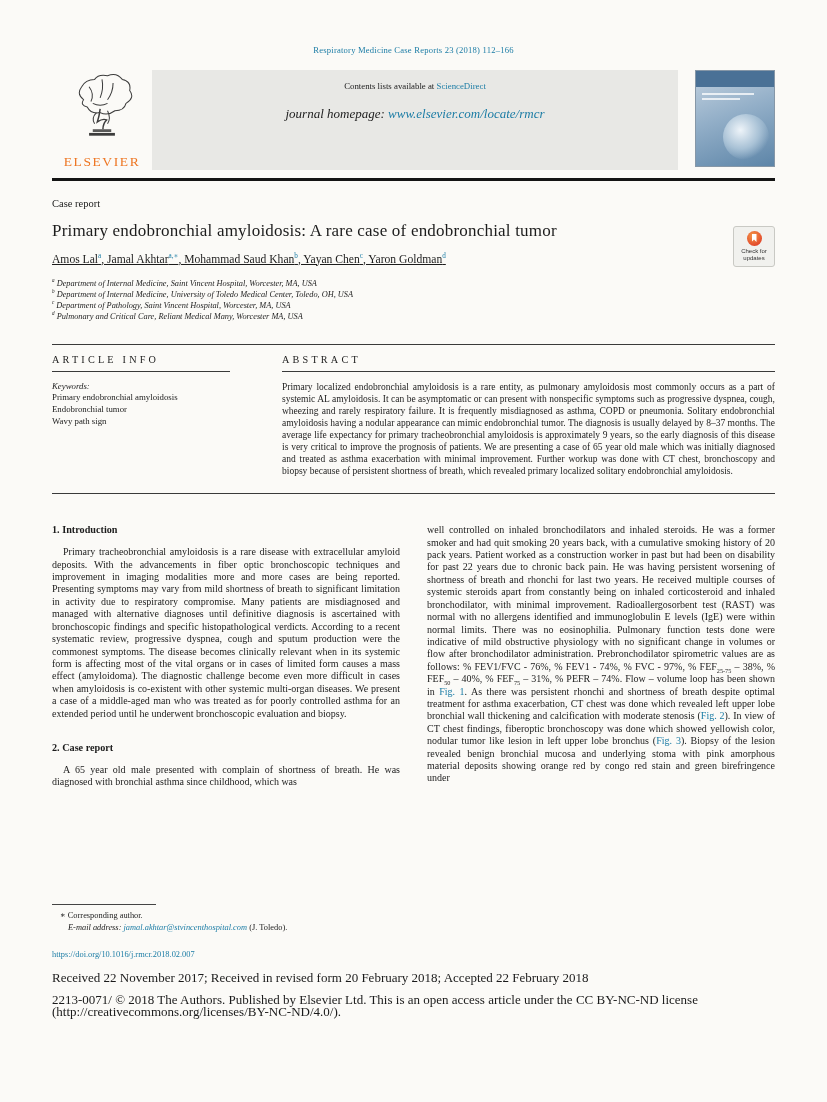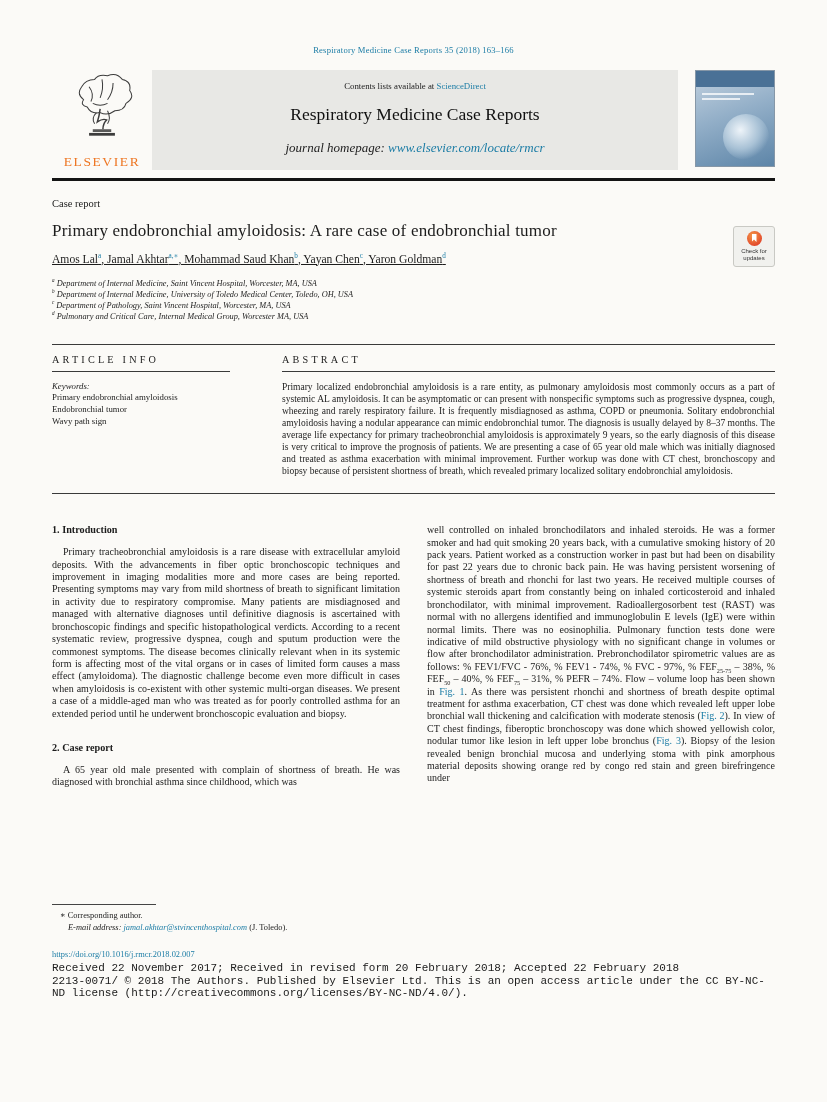--- a/index.html
+++ b/index.html
@@ -65,28 +65,28 @@
   .case-h{margin-top:22px;}
 
   .footnote{margin-top:30px;}
   .fn-rule{width:104px;height:1px;background:#444;margin-bottom:5px;}
   .fn-line1{font-size:8.4px;line-height:11.5px;padding-left:8px;}
   .fn-line2{font-size:8.4px;line-height:11.5px;padding-left:16px;font-style:italic;}
   .fn-line2 .roman{font-style:normal;}
 
   .footer{margin-top:16px;}
   .doi-line{font-size:8.4px;color:var(--link-teal);line-height:11.5px;}
-  .meta-line{font-size:11px;line-height:11.5px;color:#1a1a1a;margin-top:2px;font-family:Liberation Mono, monospace;}
+  .meta-line{font-size:13px;line-height:11.5px;color:#1a1a1a;margin-top:11px;}
 </style>
 </head>
 <body>
 
 <div class="page">
 
-  <div class="citation">Respiratory Medicine Case Reports 35 (2018) 163–166</div>
+  <div class="citation">Respiratory Medicine Case Reports 23 (2018) 112–166</div>
 
   <div class="header-row">
     <div class="logo-block">
       <svg width="76" height="72" viewBox="0 0 80 78">
         <g fill="none" stroke="#3c3c3c" stroke-width="1.1">
           <path d="M20 30 q-8 -6 -2 -14 q4 -8 14 -8 q4 -6 14 -4 q10 -4 16 4 q10 2 8 12 q6 8 -4 14 q-2 8 -12 8 q-8 6 -16 2 q-10 2 -14 -6 q-8 -2 -4 -8 z"></path>
           <path d="M26 16 q6 8 2 16 M40 8 q2 10 -2 20 M52 12 q0 10 -6 18 M30 34 q8 4 16 0"></path>
           <path d="M38 40 q-1 8 -3 14 q6 -4 10 -2 q-4 4 -4 10" stroke-width="1.6"></path>
           <path d="M34 44 q-6 6 -2 12 M46 42 q4 8 0 14"></path>
         </g>
@@ -95,21 +95,20 @@
           <rect x="26" y="66" width="28" height="3"></rect>
         </g>
       </svg>
       <div class="elsevier-word">ELSEVIER</div>
     </div>
 
     <div class="header-center">
       <div class="contents-line">
         <span>Contents lists available at </span><span class="tlink">ScienceDirect</span>
       </div>
-      <div class="journal-title">Respiratory Medicine Case Reports</div>
       <div class="homepage-line">
         <span>journal homepage: </span><span class="tlink">www.elsevier.com/locate/rmcr</span>
       </div>
     </div>
 
     <div class="cover">
       <div class="cover-band"></div>
       <div class="cover-line" style="top:22px;"></div>
       <div class="cover-line" style="top:27px;width:38px;"></div>
       <div class="cover-swirl"></div>
@@ -127,21 +126,21 @@
     <div class="check-text">Check for</div>
     <div class="check-text">updates</div>
   </div>
 
   <div class="authors"><span>Amos Lal</span><sup>a</sup><span>, Jamal Akhtar</span><sup>a,∗</sup><span>, Mohammad Saud Khan</span><sup>b</sup><span>, Yayan Chen</span><sup>c</sup><span>, Yaron Goldman</span><sup>d</sup></div>
 
   <div class="affils">
     <div class="affil"><sup>a</sup><span> Department of Internal Medicine, Saint Vincent Hospital, Worcester, MA, USA</span></div>
     <div class="affil"><sup>b</sup><span> Department of Internal Medicine, University of Toledo Medical Center, Toledo, OH, USA</span></div>
     <div class="affil"><sup>c</sup><span> Department of Pathology, Saint Vincent Hospital, Worcester, MA, USA</span></div>
-    <div class="affil"><sup>d</sup><span> Pulmonary and Critical Care, Internal Medical Group, Worcester MA, USA</span></div>
+    <div class="affil"><sup>d</sup><span> Pulmonary and Critical Care, Reliant Medical Many, Worcester MA, USA</span></div>
   </div>
 
   <div class="rule-thin info-top-rule"></div>
 
   <div class="info-grid">
     <div class="info-left">
       <div class="section-heading">ARTICLE INFO</div>
       <div class="rule-thin heading-rule"></div>
       <div class="keywords-label">Keywords:</div>
       <div class="keyword">Primary endobronchial amyloidosis</div>

